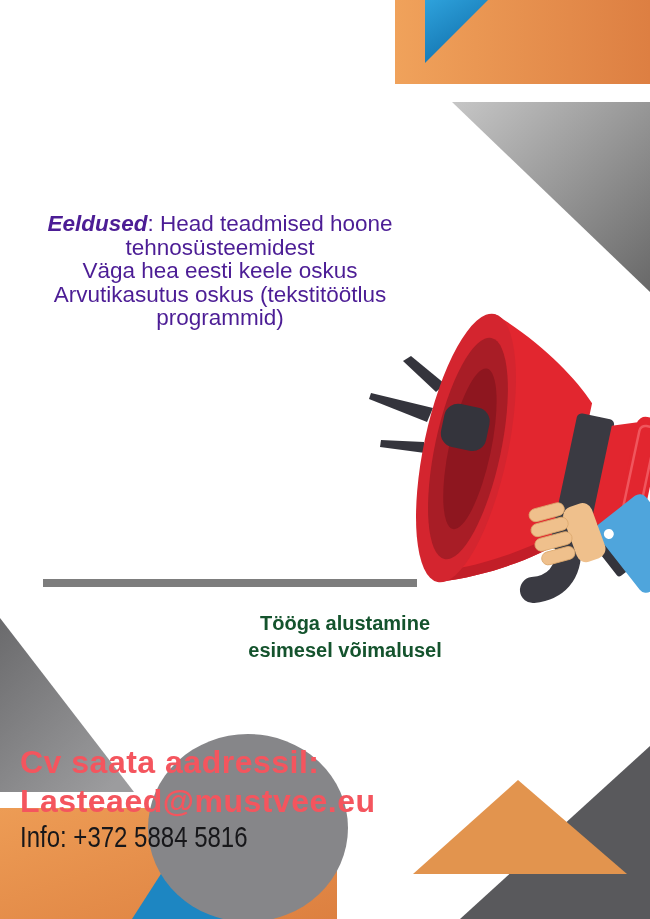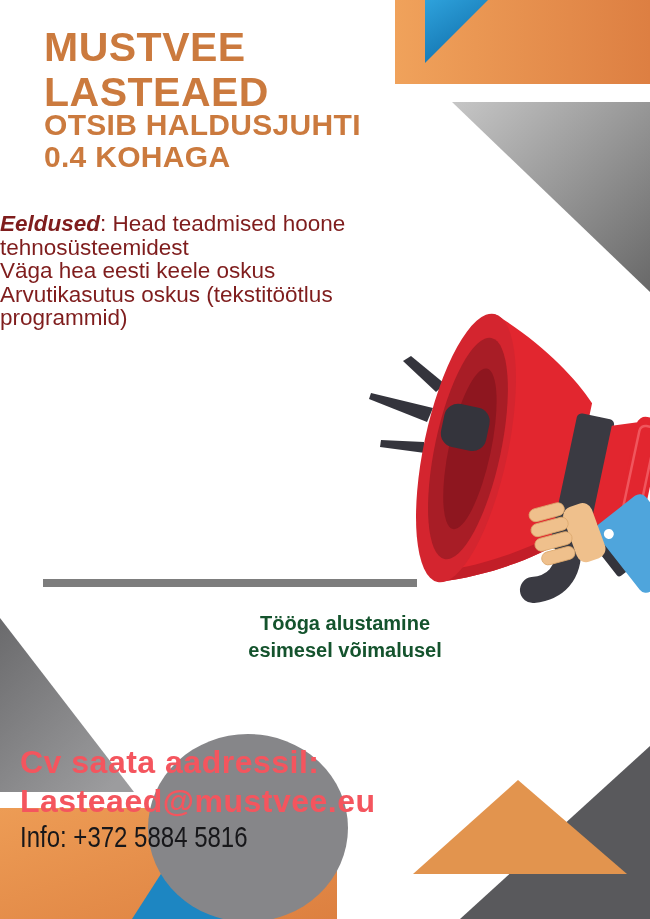--- a/index.html
+++ b/index.html
@@ -17,21 +17,21 @@
     left:44px;top:25px;
     font-size:41px;font-weight:800;line-height:45px;
     color:#CB7A3E;letter-spacing:.5px;
   }
   .subtitle{
     left:44px;top:109px;
     font-size:30px;font-weight:800;line-height:32px;
     color:#CB7A3E;letter-spacing:.3px;
   }
   .body-block{
-    color:#7f1d1d;text-align:left;
+    color:#4c1d95;text-align:center;
   }
   .req{left:0;top:212px;width:440px;font-size:22.5px;line-height:23.5px;}
   .job{left:0;top:362px;width:420px;font-size:22.5px;line-height:21.7px;}
   .lead{font-weight:700;font-style:italic;}
   .startnote{
     left:190px;top:610px;width:310px;text-align:center;
     font-size:20px;font-weight:800;line-height:27px;color:#14532d;
   }
   .cvblock{
     left:20px;top:743px;
@@ -127,25 +127,21 @@
       </g>
       <g transform="translate(552,532) rotate(-15)">
         <rect x="-18" y="-27" width="36" height="13" rx="6.5" fill="#EFC08C" stroke="#DCA86E" stroke-width="0.8"></rect>
         <rect x="-20" y="-12" width="38" height="13" rx="6.5" fill="#EFC08C" stroke="#DCA86E" stroke-width="0.8"></rect>
         <rect x="-20" y="3" width="38" height="13" rx="6.5" fill="#EFC08C" stroke="#DCA86E" stroke-width="0.8"></rect>
         <rect x="-17" y="18" width="34" height="13" rx="6.5" fill="#EFC08C" stroke="#DCA86E" stroke-width="0.8"></rect>
       </g>
     </g>
   </svg>
 
-  <div class="txt title">MUSTVEE
-LASTEAED</div>
 
-  <div class="txt subtitle">OTSIB HALDUSJUHTI
-0.4 KOHAGA</div>
 
   <div class="txt body-block req"><span class="lead">Eeldused</span><span>: Head teadmised hoone
 tehnosüsteemidest
 Väga hea  eesti keele oskus
 Arvutikasutus oskus (tekstitöötlus
 programmid)</span></div>
 
 
   <div class="txt startnote">Tööga alustamine
 esimesel võimalusel</div>

